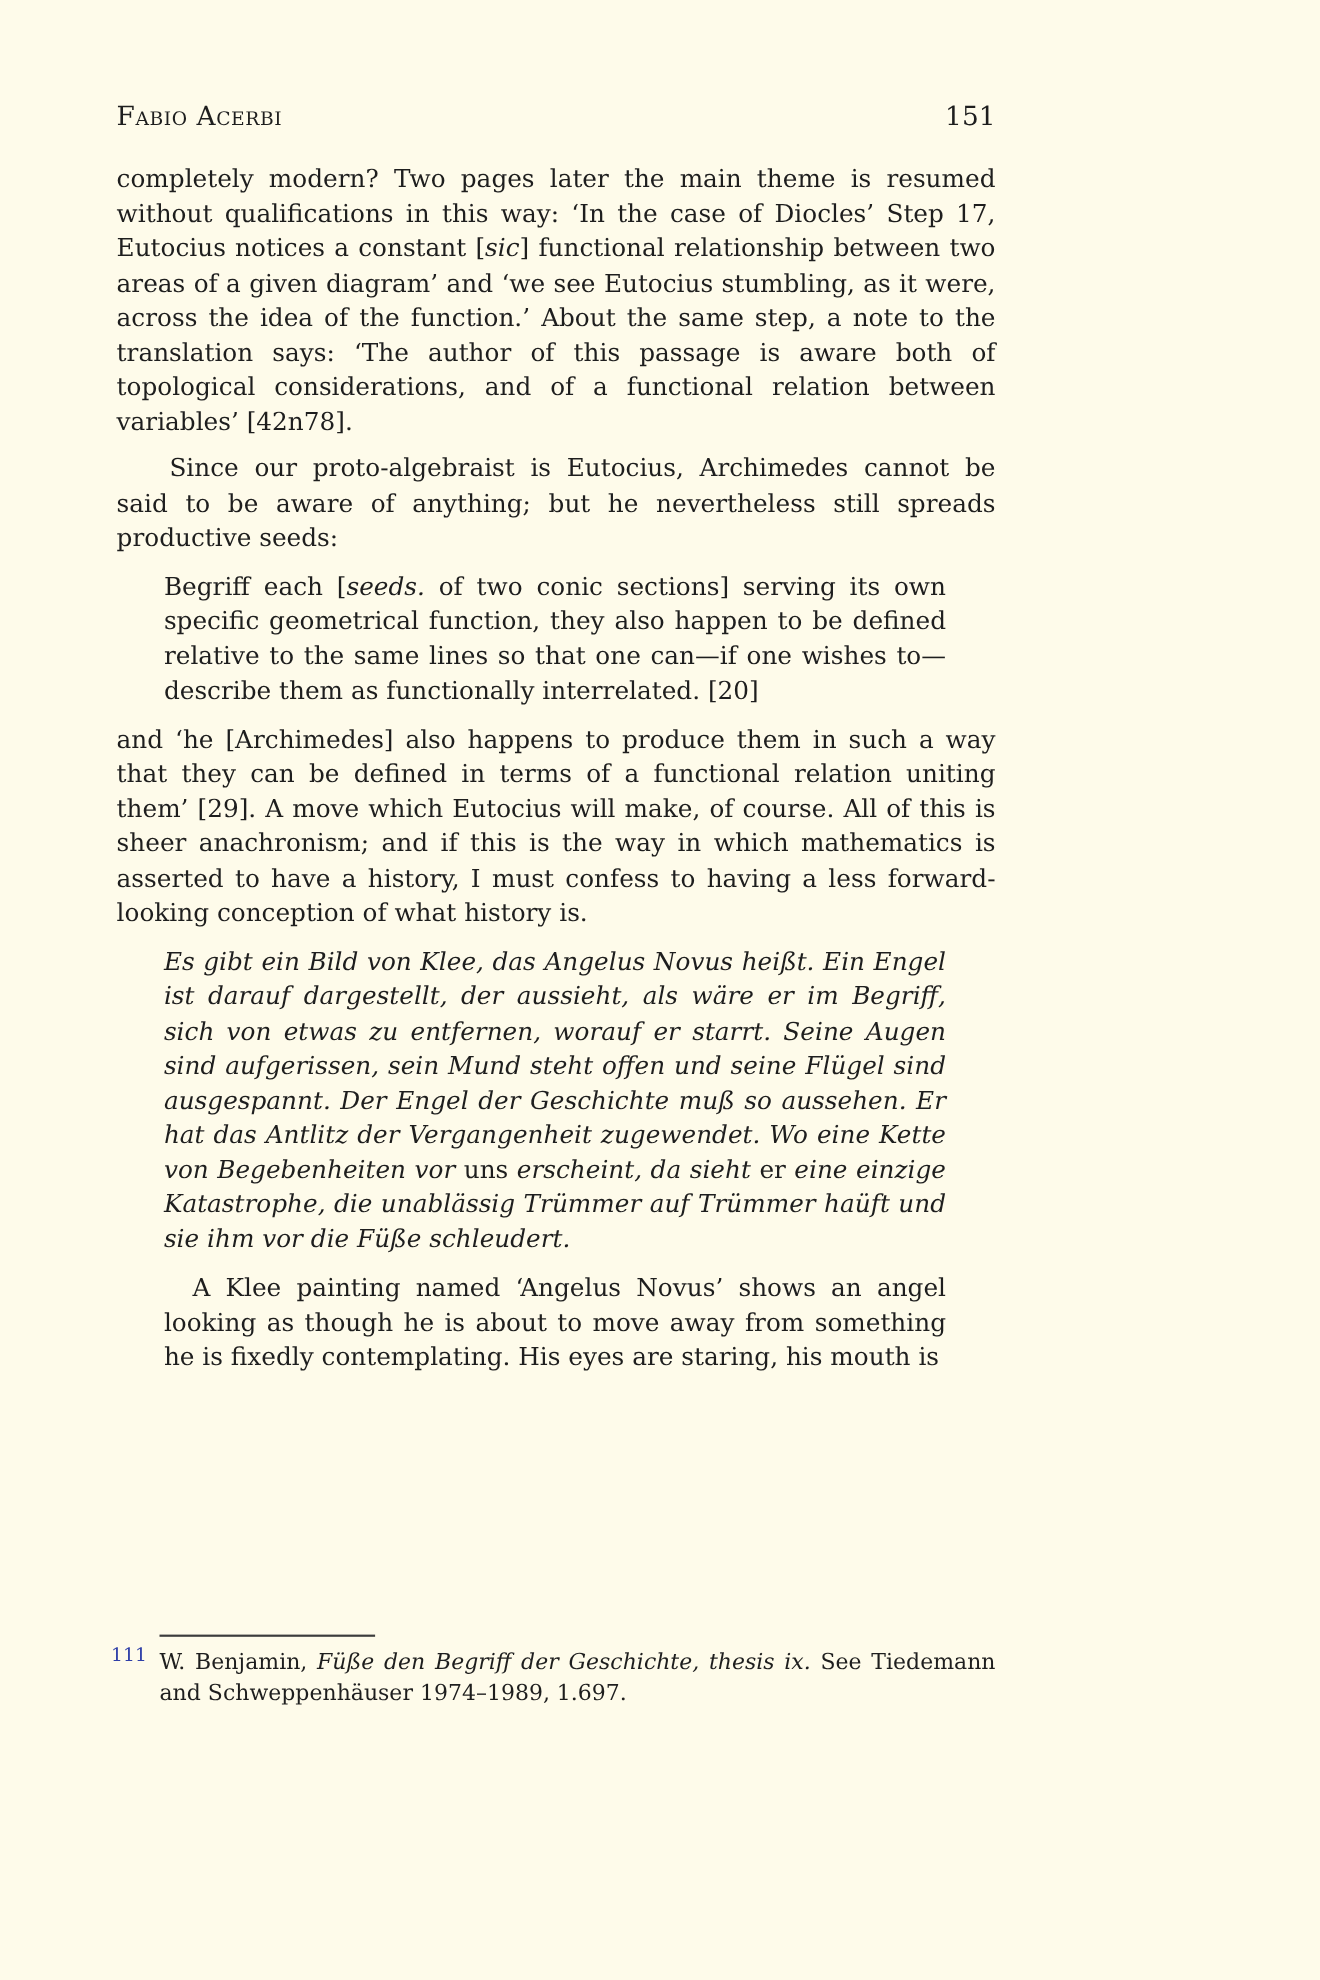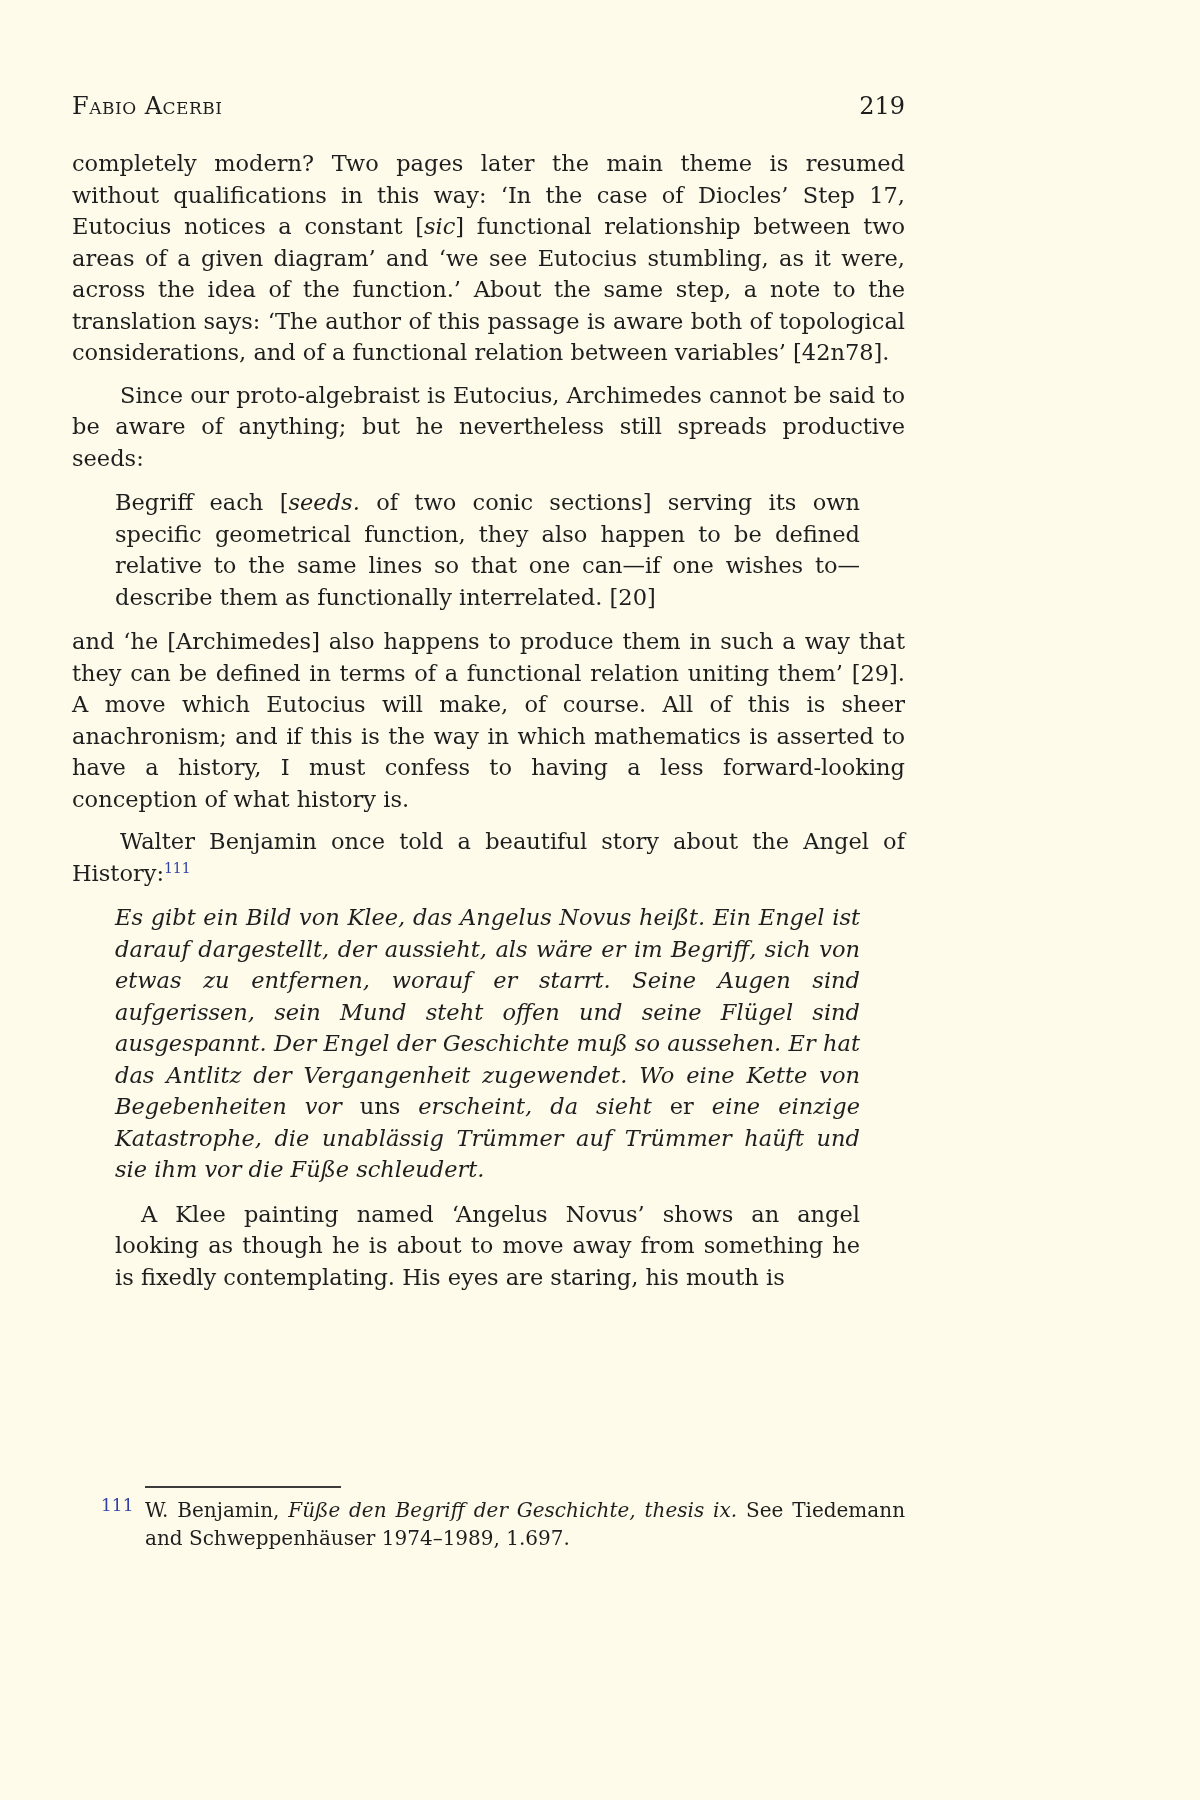--- a/index.html
+++ b/index.html
@@ -12,21 +12,21 @@
   body{
     width:1200px;height:1800px;
     background:var(--bg);
     font-family:"DejaVu Serif","Liberation Serif",serif;
     color:var(--ink);
   }
   .page{
     position:relative;
     width:1200px;height:1800px;
     box-sizing:border-box;
-    padding:92px 295px 0 72px;
+    padding:92px 295px 0 106px;
     overflow:hidden;
   }
   .running-head{
     display:flex;
     justify-content:space-between;
     align-items:baseline;
     font-size:24px;
     line-height:28px;
     margin-bottom:28px;
   }
@@ -85,31 +85,30 @@
     margin:0;
   }
 </style>
 </head>
 <body>
 
 <div class="page">
 
   <div class="running-head">
     <span class="author">Fabio Acerbi</span>
-    <span class="page-number">219</span>
+    <span class="page-number">151</span>
   </div>
 
   <div class="text-block">
     <p class="par"><span class="seg">completely modern?  Two pages later the main theme is resumed without qualifications in this way: ‘In the case of Diocles’ Step 17, Eutocius notices a constant [</span><span class="seg seg-i">sic</span><span class="seg">] functional relationship between two areas of a given diagram’ and ‘we see Eutocius stumbling, as it were, across the idea of the function.’ About the same step, a note to the translation says: ‘The author of this passage is aware both of topological considerations, and of a functional relation between variables’ [42n78].</span></p>
     <p class="par indent"><span class="seg">Since our proto-algebraist is Eutocius, Archimedes cannot be said to be aware of anything; but he nevertheless still spreads productive seeds:</span></p>
     <div class="quote">
       <p class="qpar"><span class="seg">Begriff each [</span><span class="seg seg-i">seeds.</span><span class="seg"> of two conic sections] serving its own specific geometrical function, they also happen to be defined relative to the same lines so that one can—if one wishes to—describe them as functionally interrelated. [20]</span></p>
     </div>
     <p class="par"><span class="seg">and ‘he [Archimedes] also happens to produce them in such a way that they can be defined in terms of a functional relation uniting them’ [29]. A move which Eutocius will make, of course. All of this is sheer anachronism; and if this is the way in which mathematics is asserted to have a history, I must confess to having a less forward-looking conception of what history is.</span></p>
-    <p class="par indent"><span class="seg">Walter Benjamin once told a beautiful story about the Angel of History:</span><sup class="seg seg-sup">111</sup></p>
     <div class="quote italicq">
       <p class="qpar"><span class="seg">Es gibt ein Bild von Klee, das Angelus Novus heißt. Ein Engel ist darauf dargestellt, der aussieht, als wäre er im Begriff, sich von etwas zu entfernen, worauf er starrt. Seine Augen sind aufgerissen, sein Mund steht offen und seine Flügel sind ausgespannt. Der Engel der Geschichte muß so aussehen. Er hat das Antlitz der Vergangenheit zugewendet. Wo eine Kette von Begebenheiten vor </span><span class="seg seg-r">uns</span><span class="seg"> erscheint, da sieht </span><span class="seg seg-r">er</span><span class="seg"> eine einzige Katastrophe, die unablässig Trümmer auf Trümmer haüft und sie ihm vor die Füße schleudert.</span></p>
     </div>
     <div class="quote">
       <p class="qpar qindent"><span class="seg">A Klee painting named ‘Angelus Novus’ shows an angel looking as though he is about to move away from something he is fixedly contemplating. His eyes are staring, his mouth is</span></p>
     </div>
   </div>
 
   <div class="footnote-area">
     <div class="footnote-rule"></div>

